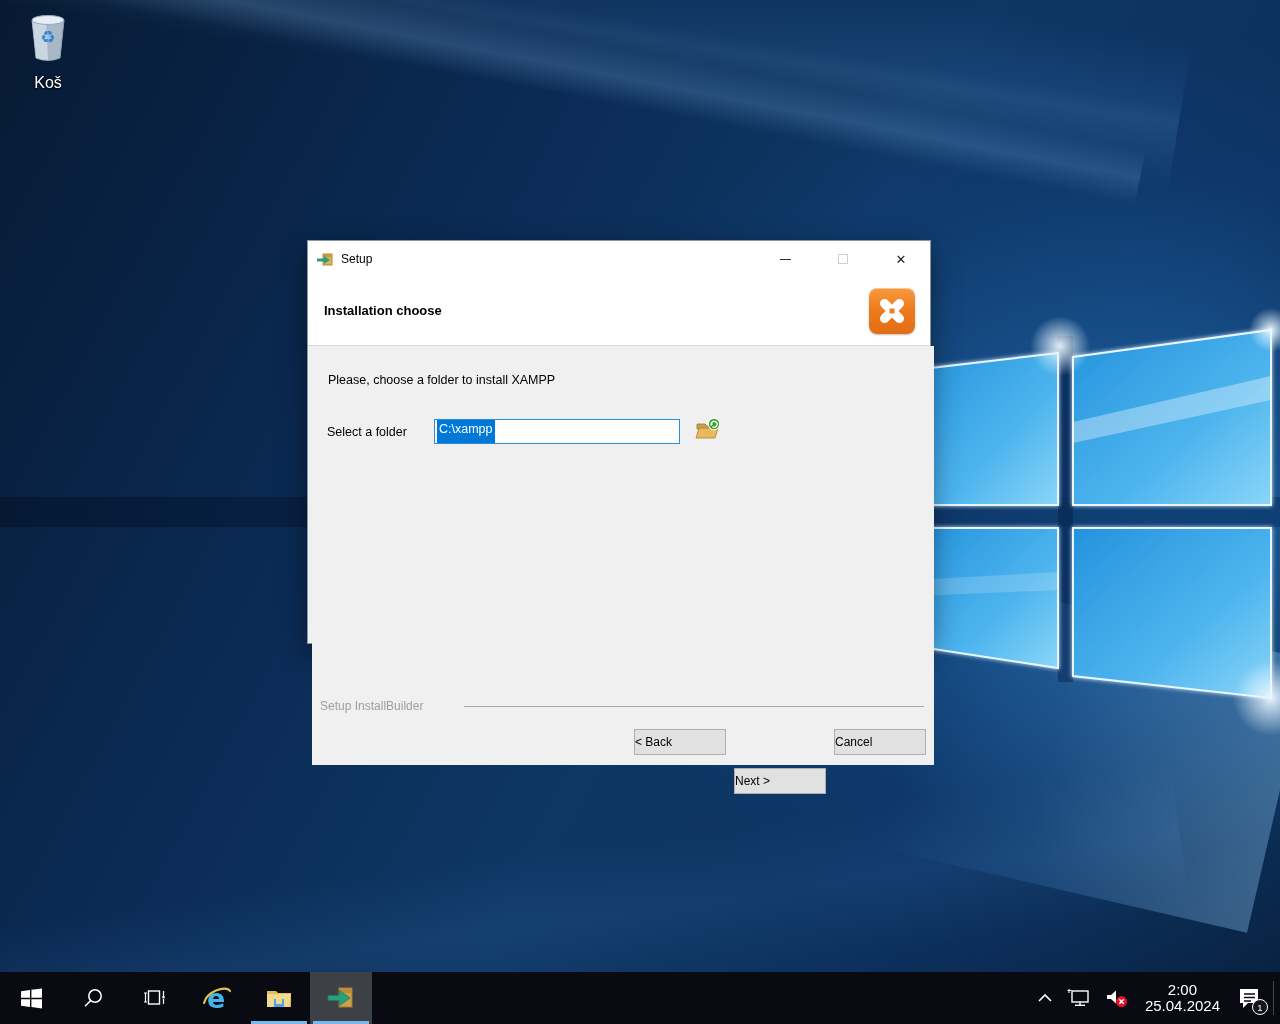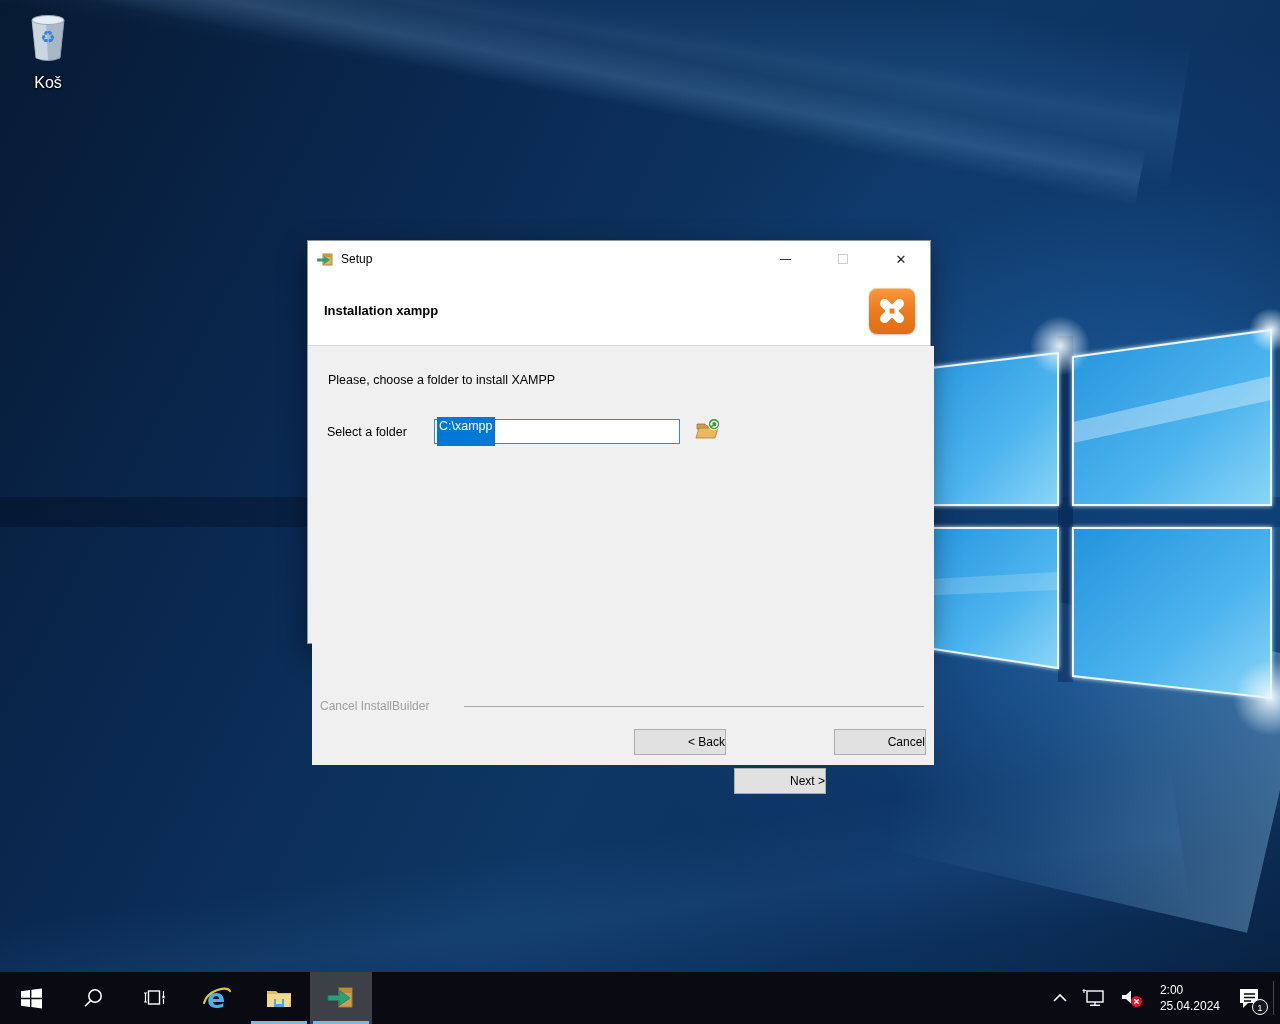--- a/index.html
+++ b/index.html
@@ -47,38 +47,38 @@
   .dlg-heading { position:absolute; left:16px; top:26px; font-size:13px; font-weight:bold; color:#000; }
   .xampp-logo { position:absolute; right:15px; top:11px; width:46px; height:46px; border-radius:8px;
     background:linear-gradient(180deg, #f79a3e 0%, #ef7c1f 45%, #e26d15 100%);
     box-shadow:inset 0 1px 0 rgba(255,255,255,.45), 0 1px 2px rgba(0,0,0,.25);
     display:flex; align-items:center; justify-content:center; }
   .dlg-body { position:absolute; left:4px; top:105px; width:100%; height:419px; background:#f0f0f0; }
   .instruction { position:absolute; left:16px; top:27px; font-size:12.5px; color:#000; }
   .folder-label { position:absolute; left:15px; top:79px; font-size:12.5px; color:#000;text-align:right; }
   .folder-input { position:absolute; left:122px; top:73px; width:246px; height:25px; background:#fff;
     border:1px solid #2b8dde; display:flex; align-items:center; padding-left:2px; cursor:text; }
-  .folder-input .sel { background:#0078d7; color:#fff; font-size:12.5px; padding:2px 2px 13px 2px; }
+  .folder-input .sel { background:#0078d7; color:#fff; font-size:12.5px; padding:2px 2px 7px 2px; }
   .browse-btn { position:absolute; left:383px; top:71px; width:26px; height:26px; cursor:pointer; }
   .brand { position:absolute; left:8px; top:353px; font-size:12px; color:#9e9e9e; }
   .brand-rule { position:absolute; left:152px; right:10px; top:360px; height:1px; background:#a9a9a9; }
   .btn { position:absolute; top:383px; width:92px; height:26px; background:#e1e1e1; border:1px solid #adadad;
-    font-family:"Liberation Sans", sans-serif; font-size:12px; color:#000; text-align:right; line-height:24px; cursor:pointer; }
+    font-family:"Liberation Sans", sans-serif; font-size:12px; color:#000; text-align:left; line-height:24px; cursor:pointer; }
   .btn-back { left:322px; } .btn-next { left:422px;margin-top:39px; } .btn-cancel { left:522px; }
 
   
   .taskbar { position:absolute; left:0; bottom:0; width:1280px; height:52px; background:#090a12;
     display:flex; align-items:stretch; z-index:5; }
   .tb-btn { width:62px; height:52px; display:flex; align-items:center; justify-content:center;
     position:relative; cursor:pointer; }
   .tb-btn.active { background:#3d4046; }
   .tb-underline { position:absolute; left:3px; right:3px; bottom:0; height:3px; background:#76b9ed; }
   .tray { position:absolute; right:0; top:0; height:52px; display:flex; align-items:center; }
   .tray-item { display:flex; align-items:center; justify-content:center; height:52px; padding:0 7px; cursor:pointer; position:relative; }
-  .clock { text-align:left; color:#fff; font-size:12px; line-height:16px; padding:0 9px; cursor:pointer; }
+  .clock { text-align:center; color:#fff; font-size:15px; line-height:16px; padding:0 9px; cursor:pointer; }
   .ac-badge { position:absolute; right:1px; bottom:9px; width:16px; height:16px; border-radius:50%;
     background:#16161f; border:1.5px solid #fff; color:#fff; font-size:9.5px;
     display:flex; align-items:center; justify-content:center; }
   .tray-sep { width:1px; height:34px; background:rgba(255,255,255,.25); margin-left:4px; }
   .show-desktop { width:6px; height:52px; cursor:pointer; }
 </style>
 </head>
 <body>
 
 <div class="stage">
@@ -146,21 +146,21 @@
             <i></i>
           </div>
         <div class="wc wc-max">
             <i></i>
           </div>
         <div class="wc wc-close">✕</div>
       </div>
     </div>
 
     <div class="dlg-header">
-      <div class="dlg-heading">Installation xampp</div>
+      <div class="dlg-heading">Installation choose</div>
       <div class="xampp-logo">
         <svg width="38" height="38" viewBox="0 0 46 46">
           <g stroke="#ffffff" stroke-width="11" stroke-linecap="round">
             <line x1="14" y1="14" x2="32" y2="32"></line>
             <line x1="32" y1="14" x2="14" y2="32"></line>
           </g>
           <rect x="20" y="20" width="6" height="6" fill="#ef7c1f"></rect>
         </svg>
       </div>
     </div>
@@ -173,21 +173,21 @@
       </div>
       <svg class="browse-btn" viewBox="0 0 26 26">
         <path d="M2,7 L10,7 L12,9 L22,9 L22,12 L2,12 Z" fill="#c9a14e" stroke="#9a772c" stroke-width="0.8"></path>
         <polygon points="4,11 23,11 20,21 1,21" fill="#eab95f" stroke="#a67f2e" stroke-width="0.8"></polygon>
         <circle cx="19" cy="7" r="6.2" fill="#ffffff"></circle>
         <circle cx="19" cy="7" r="5.2" fill="#3aa22e"></circle>
         <path d="M16.2,7.5 a3,3 0 1 1 1.2,2.2" fill="none" stroke="#ffffff" stroke-width="1.4"></path>
         <polygon points="15.4,6.2 18.2,6.8 15.8,9.2" fill="#ffffff"></polygon>
       </svg>
 
-      <div class="brand">Cancel InstallBuilder</div>
+      <div class="brand">Setup InstallBuilder</div>
       <div class="brand-rule"></div>
 
       <button class="btn btn-back">&lt; Back</button>
       <button class="btn btn-next">Next &gt;</button>
       <button class="btn btn-cancel">Cancel</button>
     </div>
   </div>
 
   <div class="taskbar">
     <div class="tb-btn">

